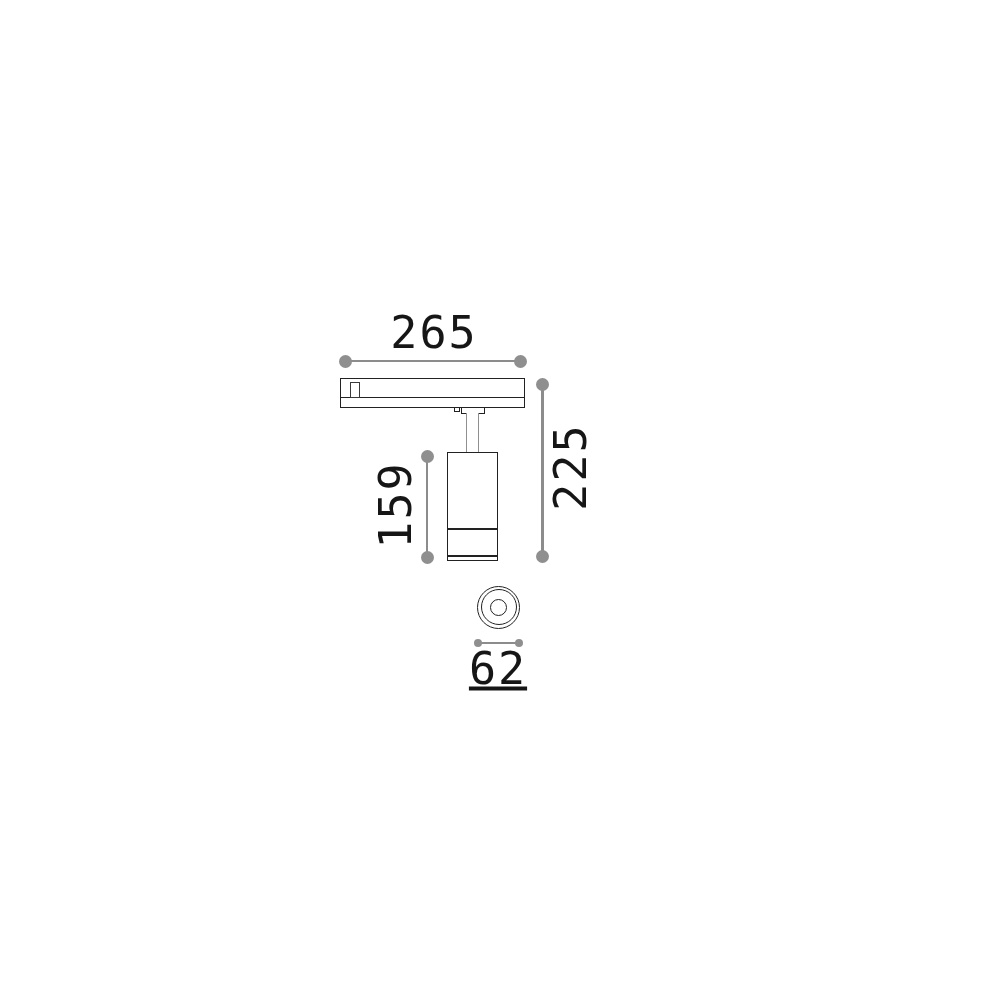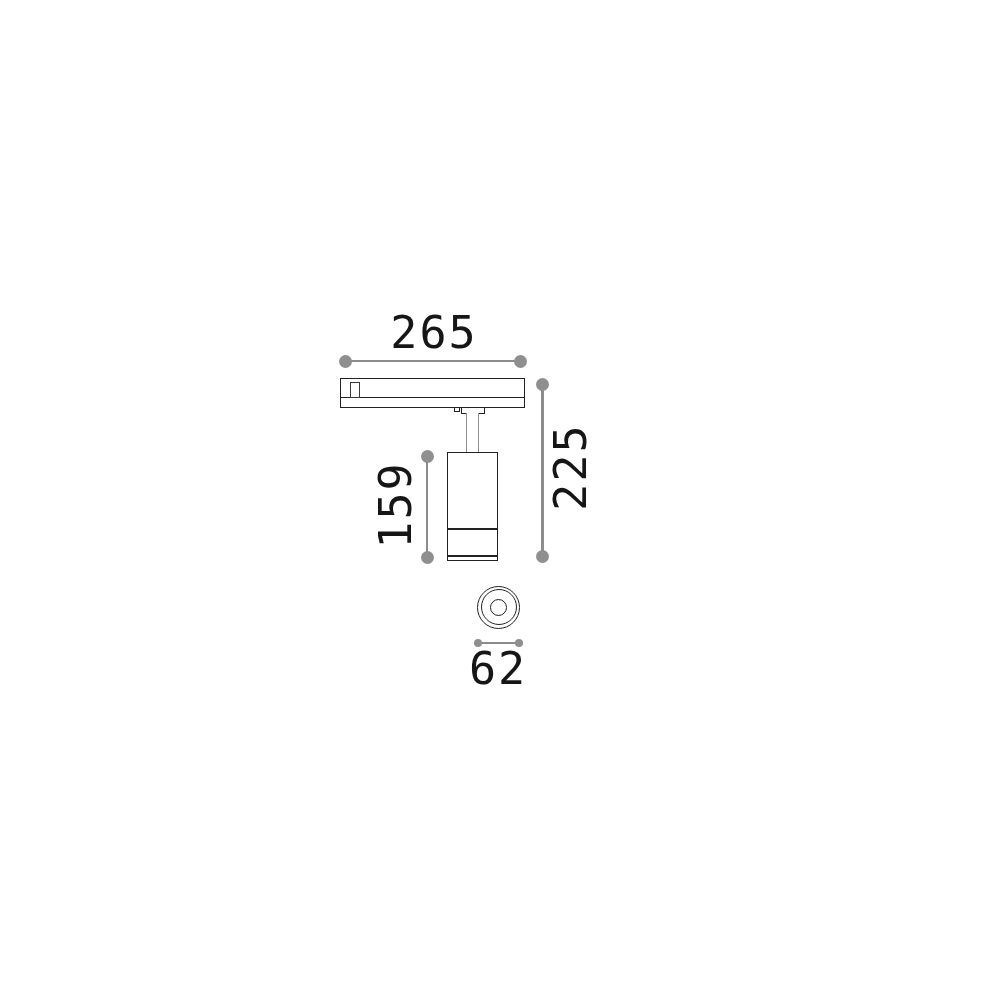--- a/index.html
+++ b/index.html
@@ -110,15 +110,15 @@
   <div class="abs dim-dot" style="left:536px; top:377.5px;"></div>
   <div class="abs dim-dot" style="left:536px; top:550px;"></div>
 
   <div class="abs outline round" style="left:477px; top:585.5px; width:43px; height:43px; border-width:1.6px;"></div>
   <div class="abs outline round" style="left:480.5px; top:589px; width:36px; height:36px; border-width:1.5px;"></div>
   <div class="abs outline round" style="left:490px; top:598.5px; width:17px; height:17px; border-width:1.5px;"></div>
 
   <div class="abs dim-line" style="left:477.5px; top:641.6px; width:41px; height:2.8px;"></div>
   <div class="abs dim-dot small" style="left:473.5px; top:639px;"></div>
   <div class="abs dim-dot small" style="left:514.5px; top:639px;"></div>
-  <div class="abs dim-label" style="left:498px; top:668px;">62</div>
+  <div class="abs dim-label" style="left:498px; top:668px;text-decoration:underline;">62</div>
 
 </div>
 
 </body></html>

